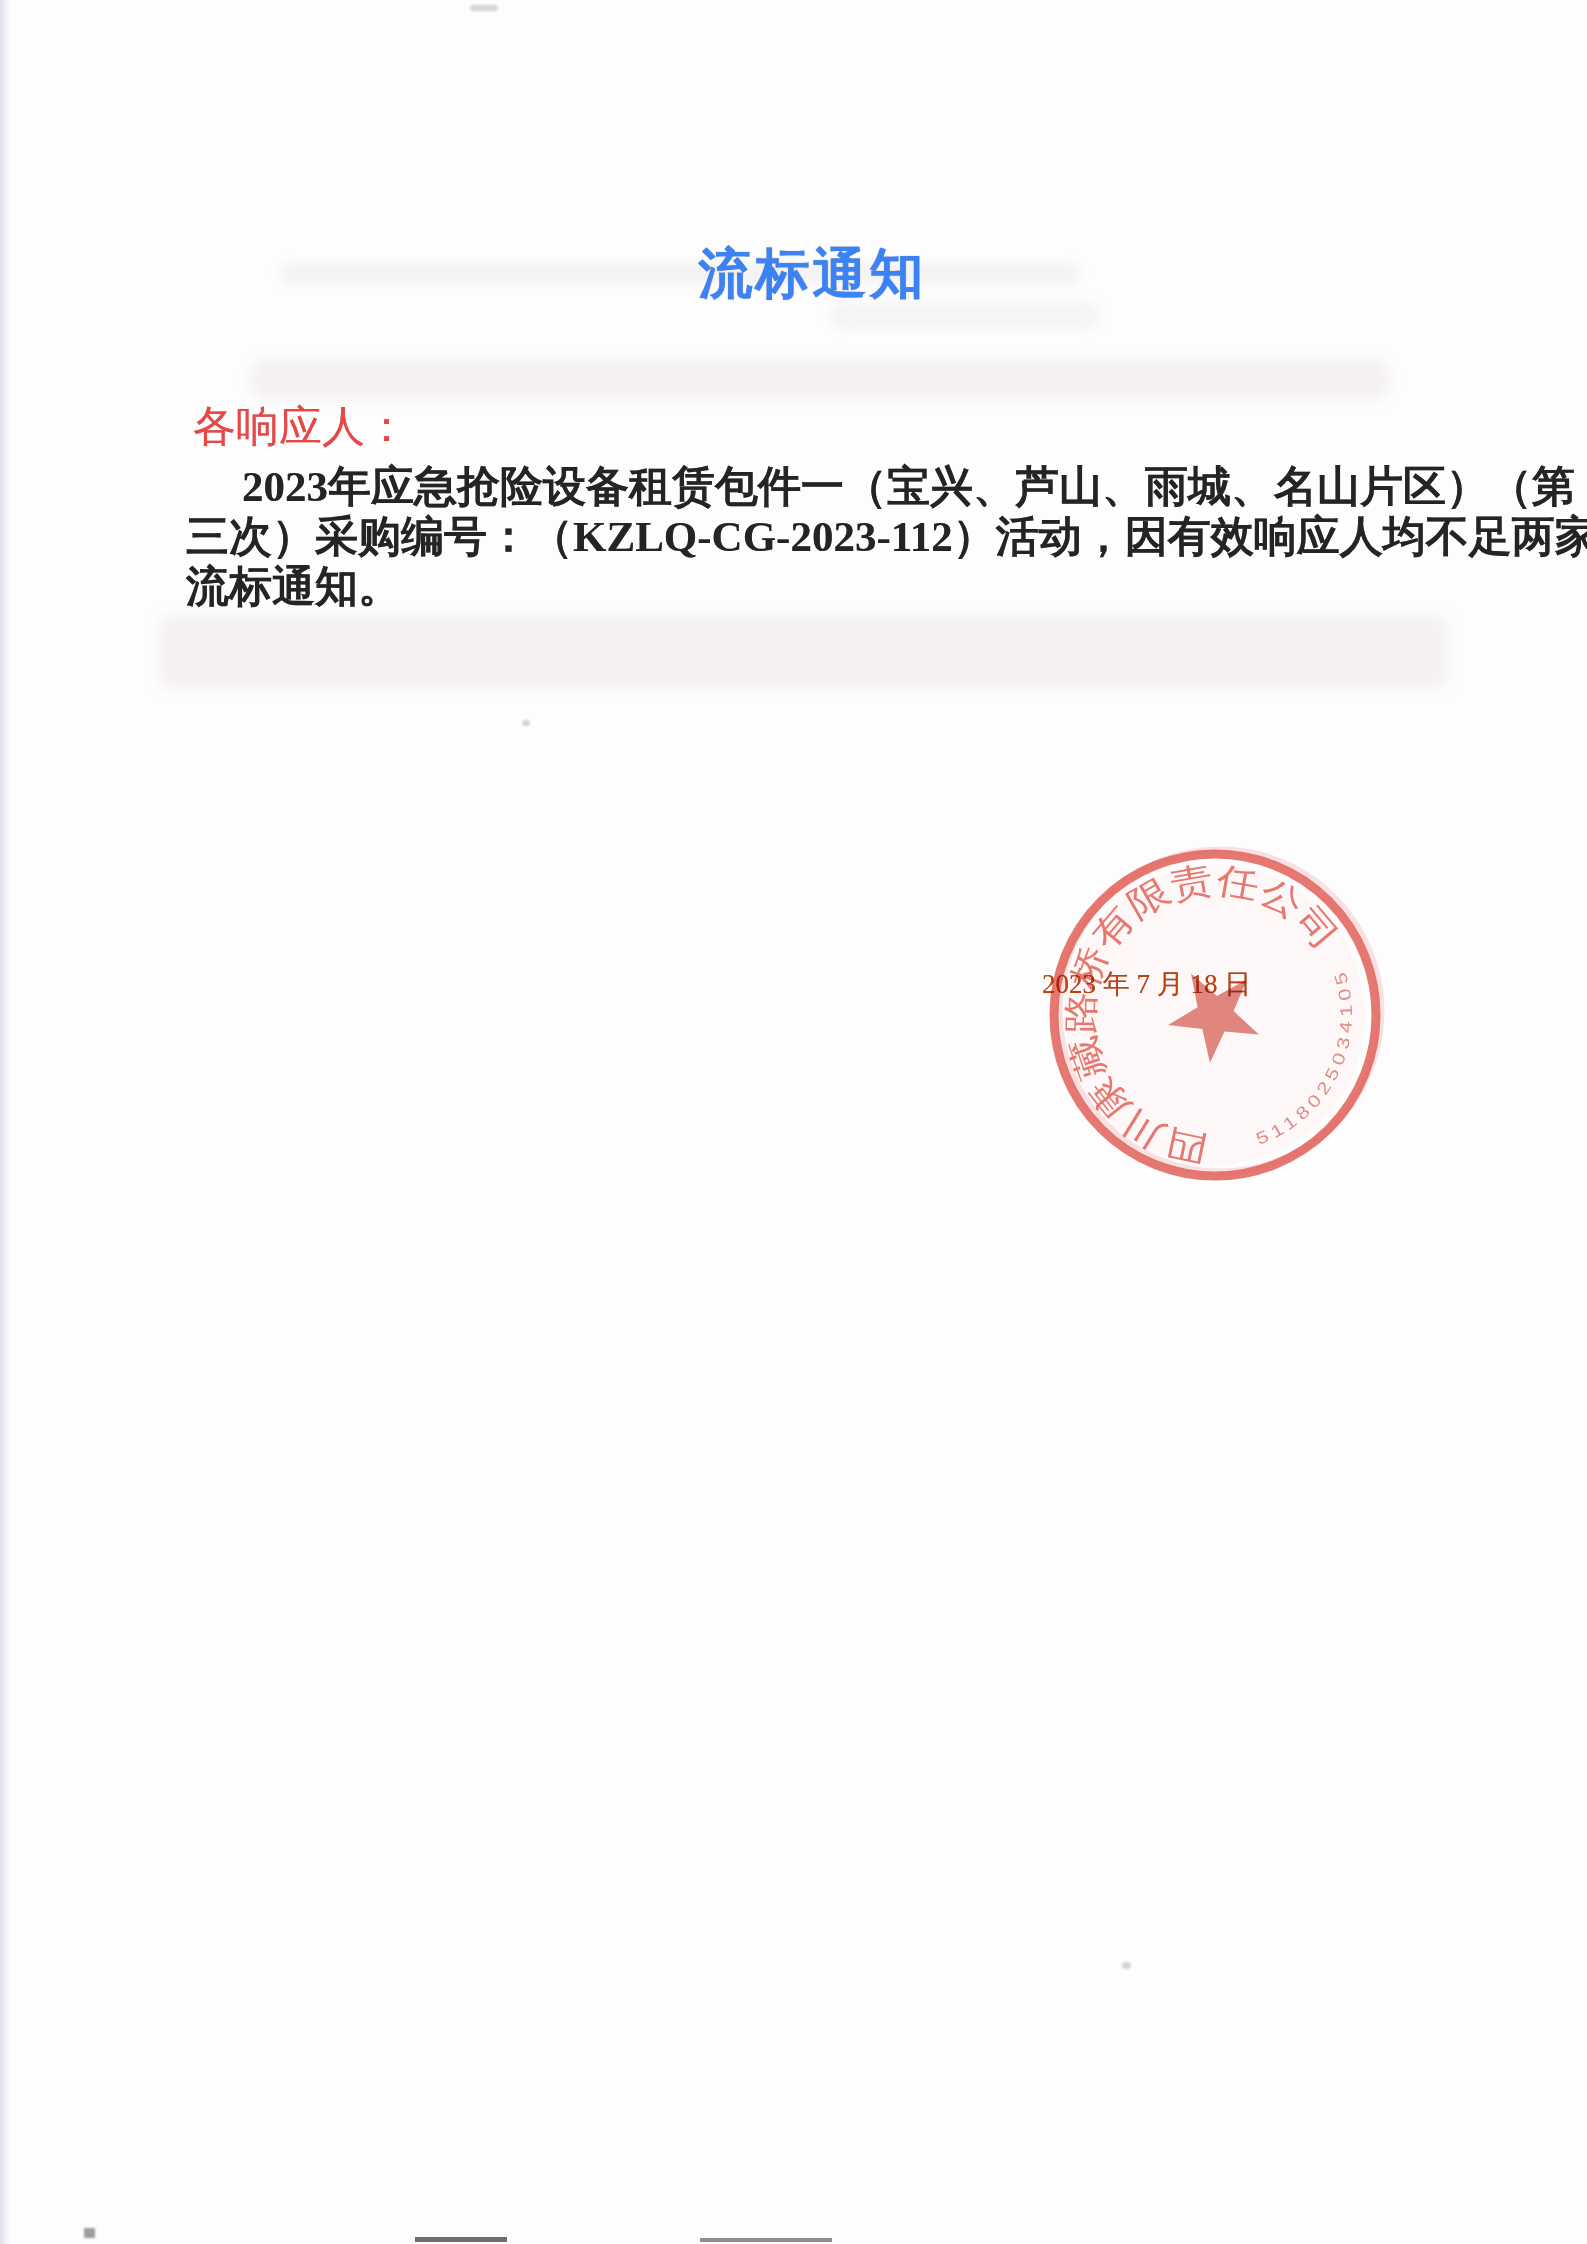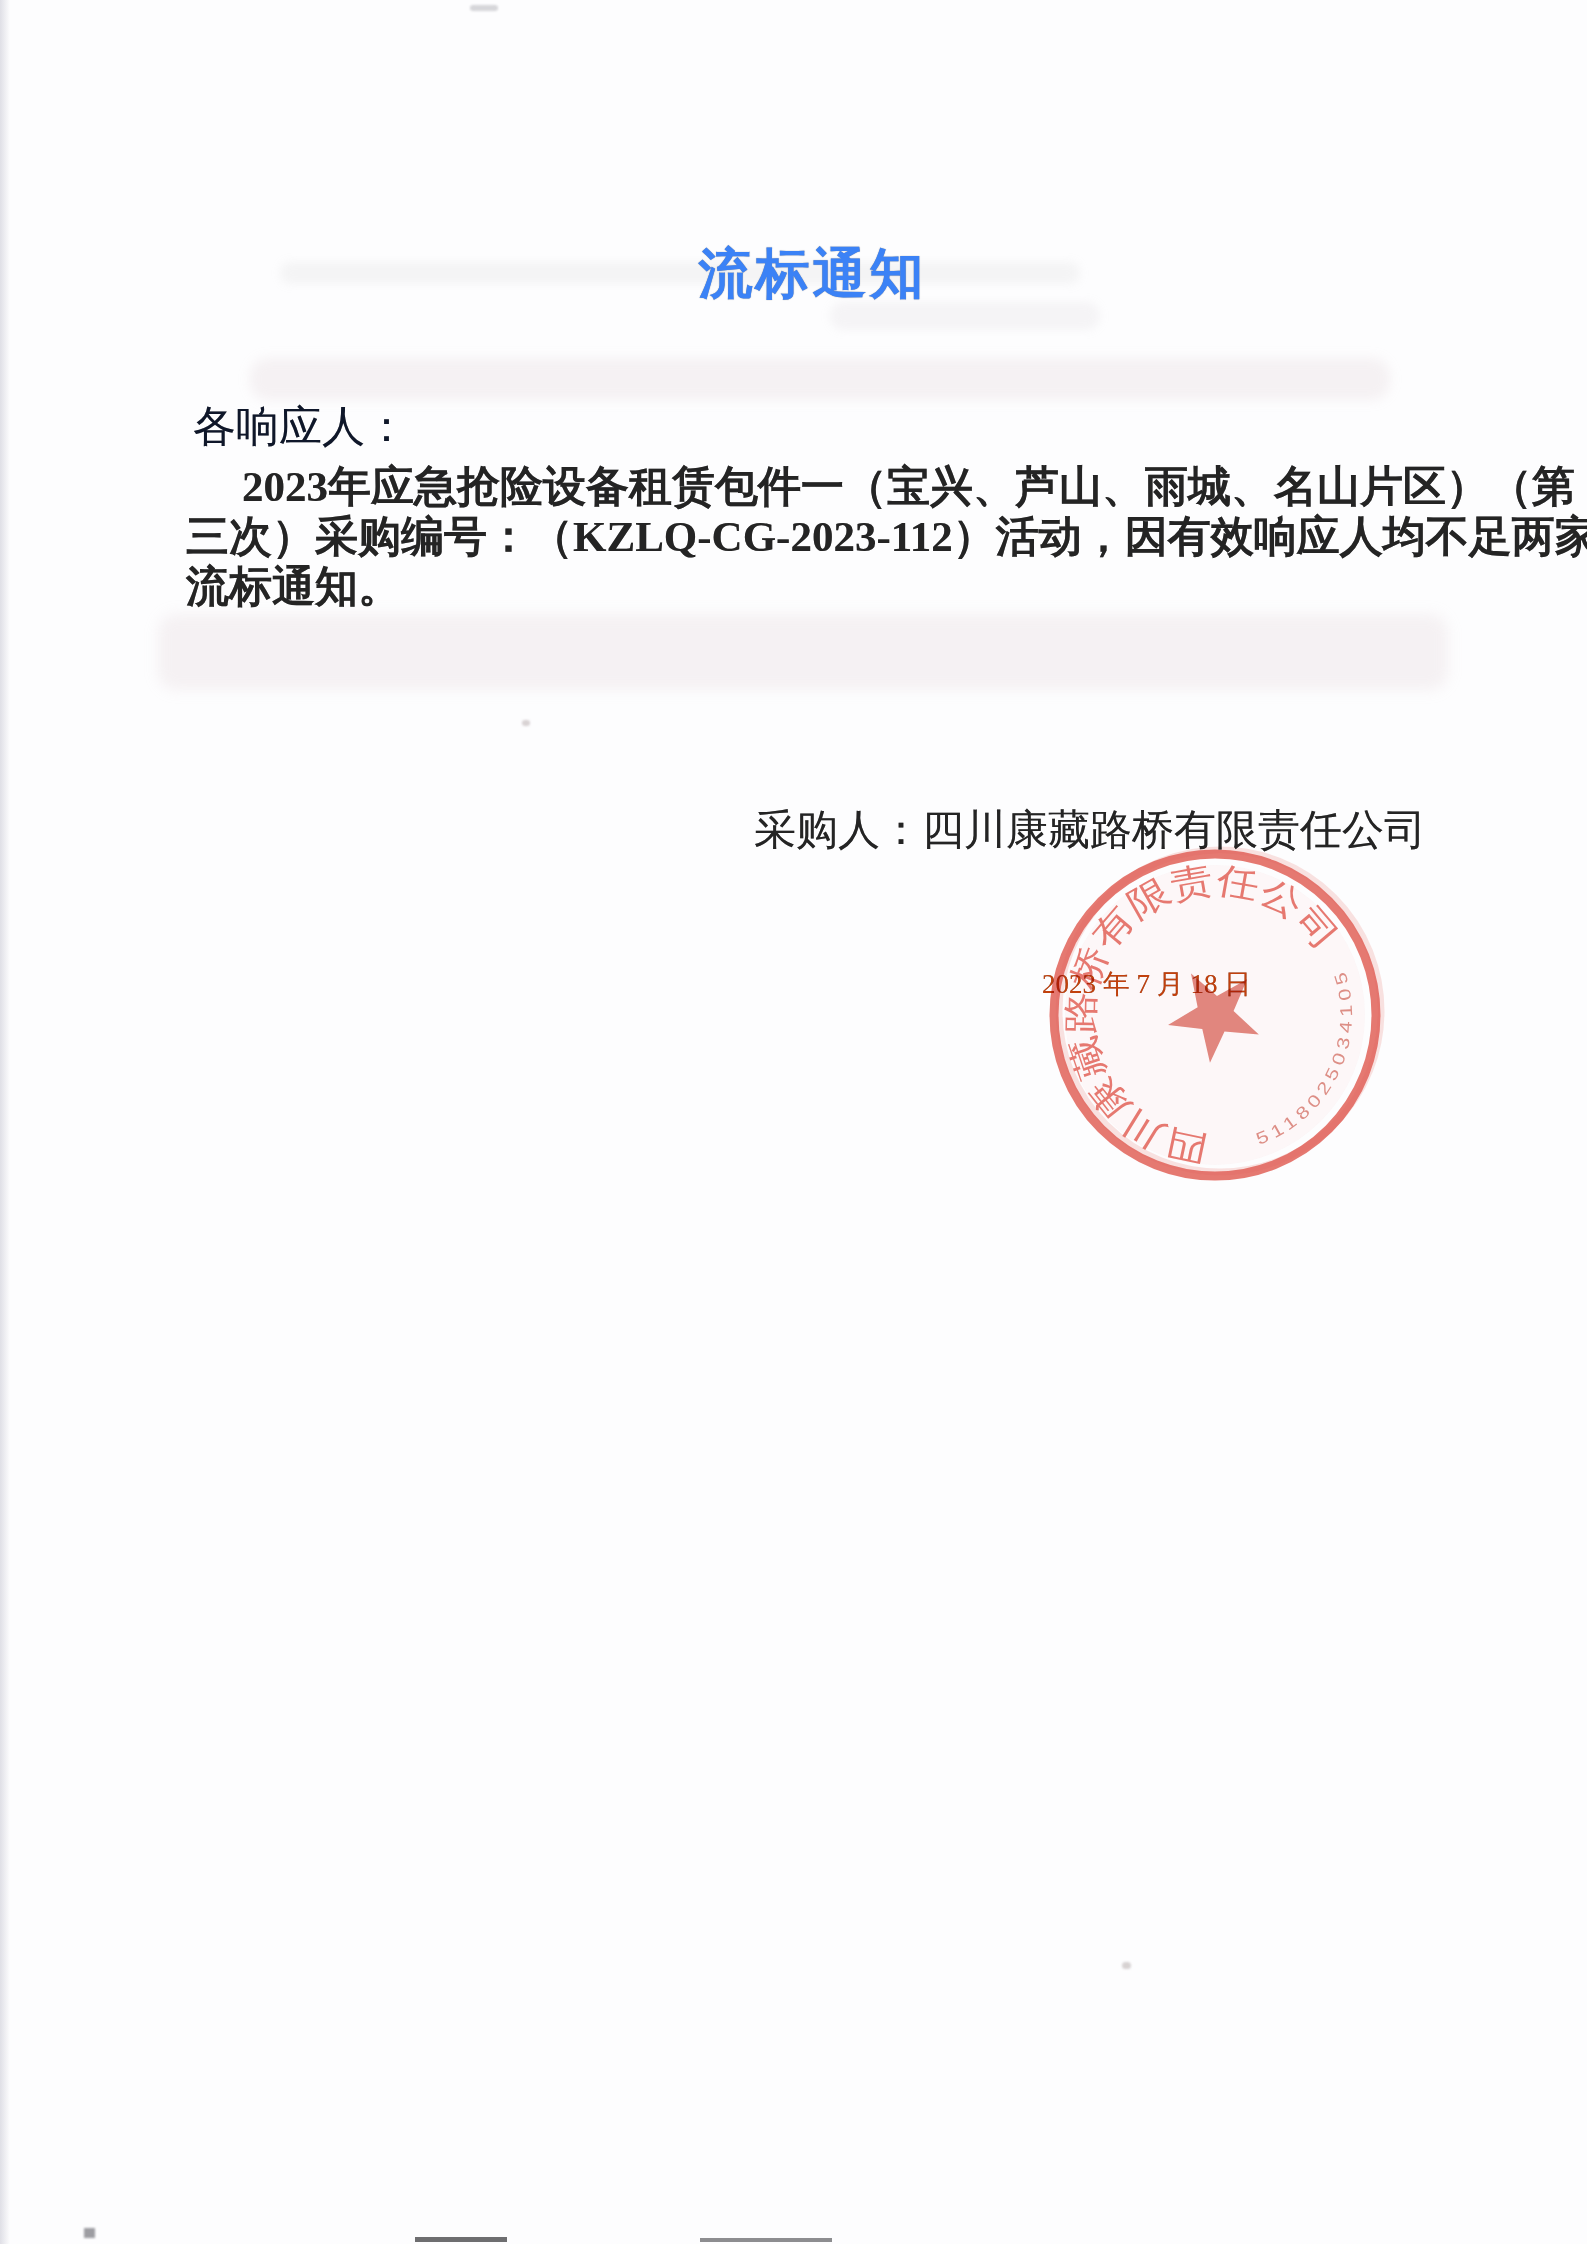--- a/index.html
+++ b/index.html
@@ -22,21 +22,21 @@
   }
   .doc-title {
     position: absolute; left: 0; right: 0; top: 238px;
     text-align: center; padding-left: 38px;
     font-size: 54px; font-weight: 700; letter-spacing: 3px;
     color: #3b82f6;
     text-shadow: 0 0 1px rgba(30,30,30,.55);
   }
   .salutation {
     position: absolute; left: 193px; top: 398px;
-    font-size: 43px; color: #0f172a;
+    font-size: 43px; color: #ef4444;
     text-shadow: 0 0 .6px rgba(40,40,40,.5);
     text-align: center;
   }
   .body-par {
     position: absolute; left: 186px; top: 462px; width: 1235px;
     font-size: 43px; line-height: 50px; color: #242424;
     text-shadow: 0 0 .6px rgba(40,40,40,.5);
     font-weight: bold;
   }
   .body-par .line { white-space: nowrap; }
@@ -100,21 +100,20 @@
   <div class="doc-title">流标通知</div>
 
   <div class="salutation">各响应人：</div>
 
   <div class="body-par">
     <div class="line first">2023年应急抢险设备租赁包件一（宝兴、芦山、雨城、名山片区）（第</div>
     <div class="line">三次）采购编号：（KZLQ-CG-2023-112）活动，因有效响应人均不足两家，故</div>
     <div class="line">流标通知。</div>
   </div>
 
-  <div class="buyer-line">采购人：四川康藏路桥有限责任公司</div>
 
   <div class="date-line">2023 年 7 月 18 日</div>
 
   <svg class="stamp" viewBox="0 0 340 340" xmlns="http://www.w3.org/2000/svg">
 
     <circle cx="170" cy="170" r="150" fill="rgba(235,118,108,0.05)"></circle>
 
     <circle cx="175" cy="166" r="161" fill="none" stroke="#e4584c" stroke-width="7" opacity="0.18"></circle>
     <circle cx="170" cy="170" r="161" fill="none" stroke="#e0554a" stroke-width="9" opacity="0.85"></circle>
 

